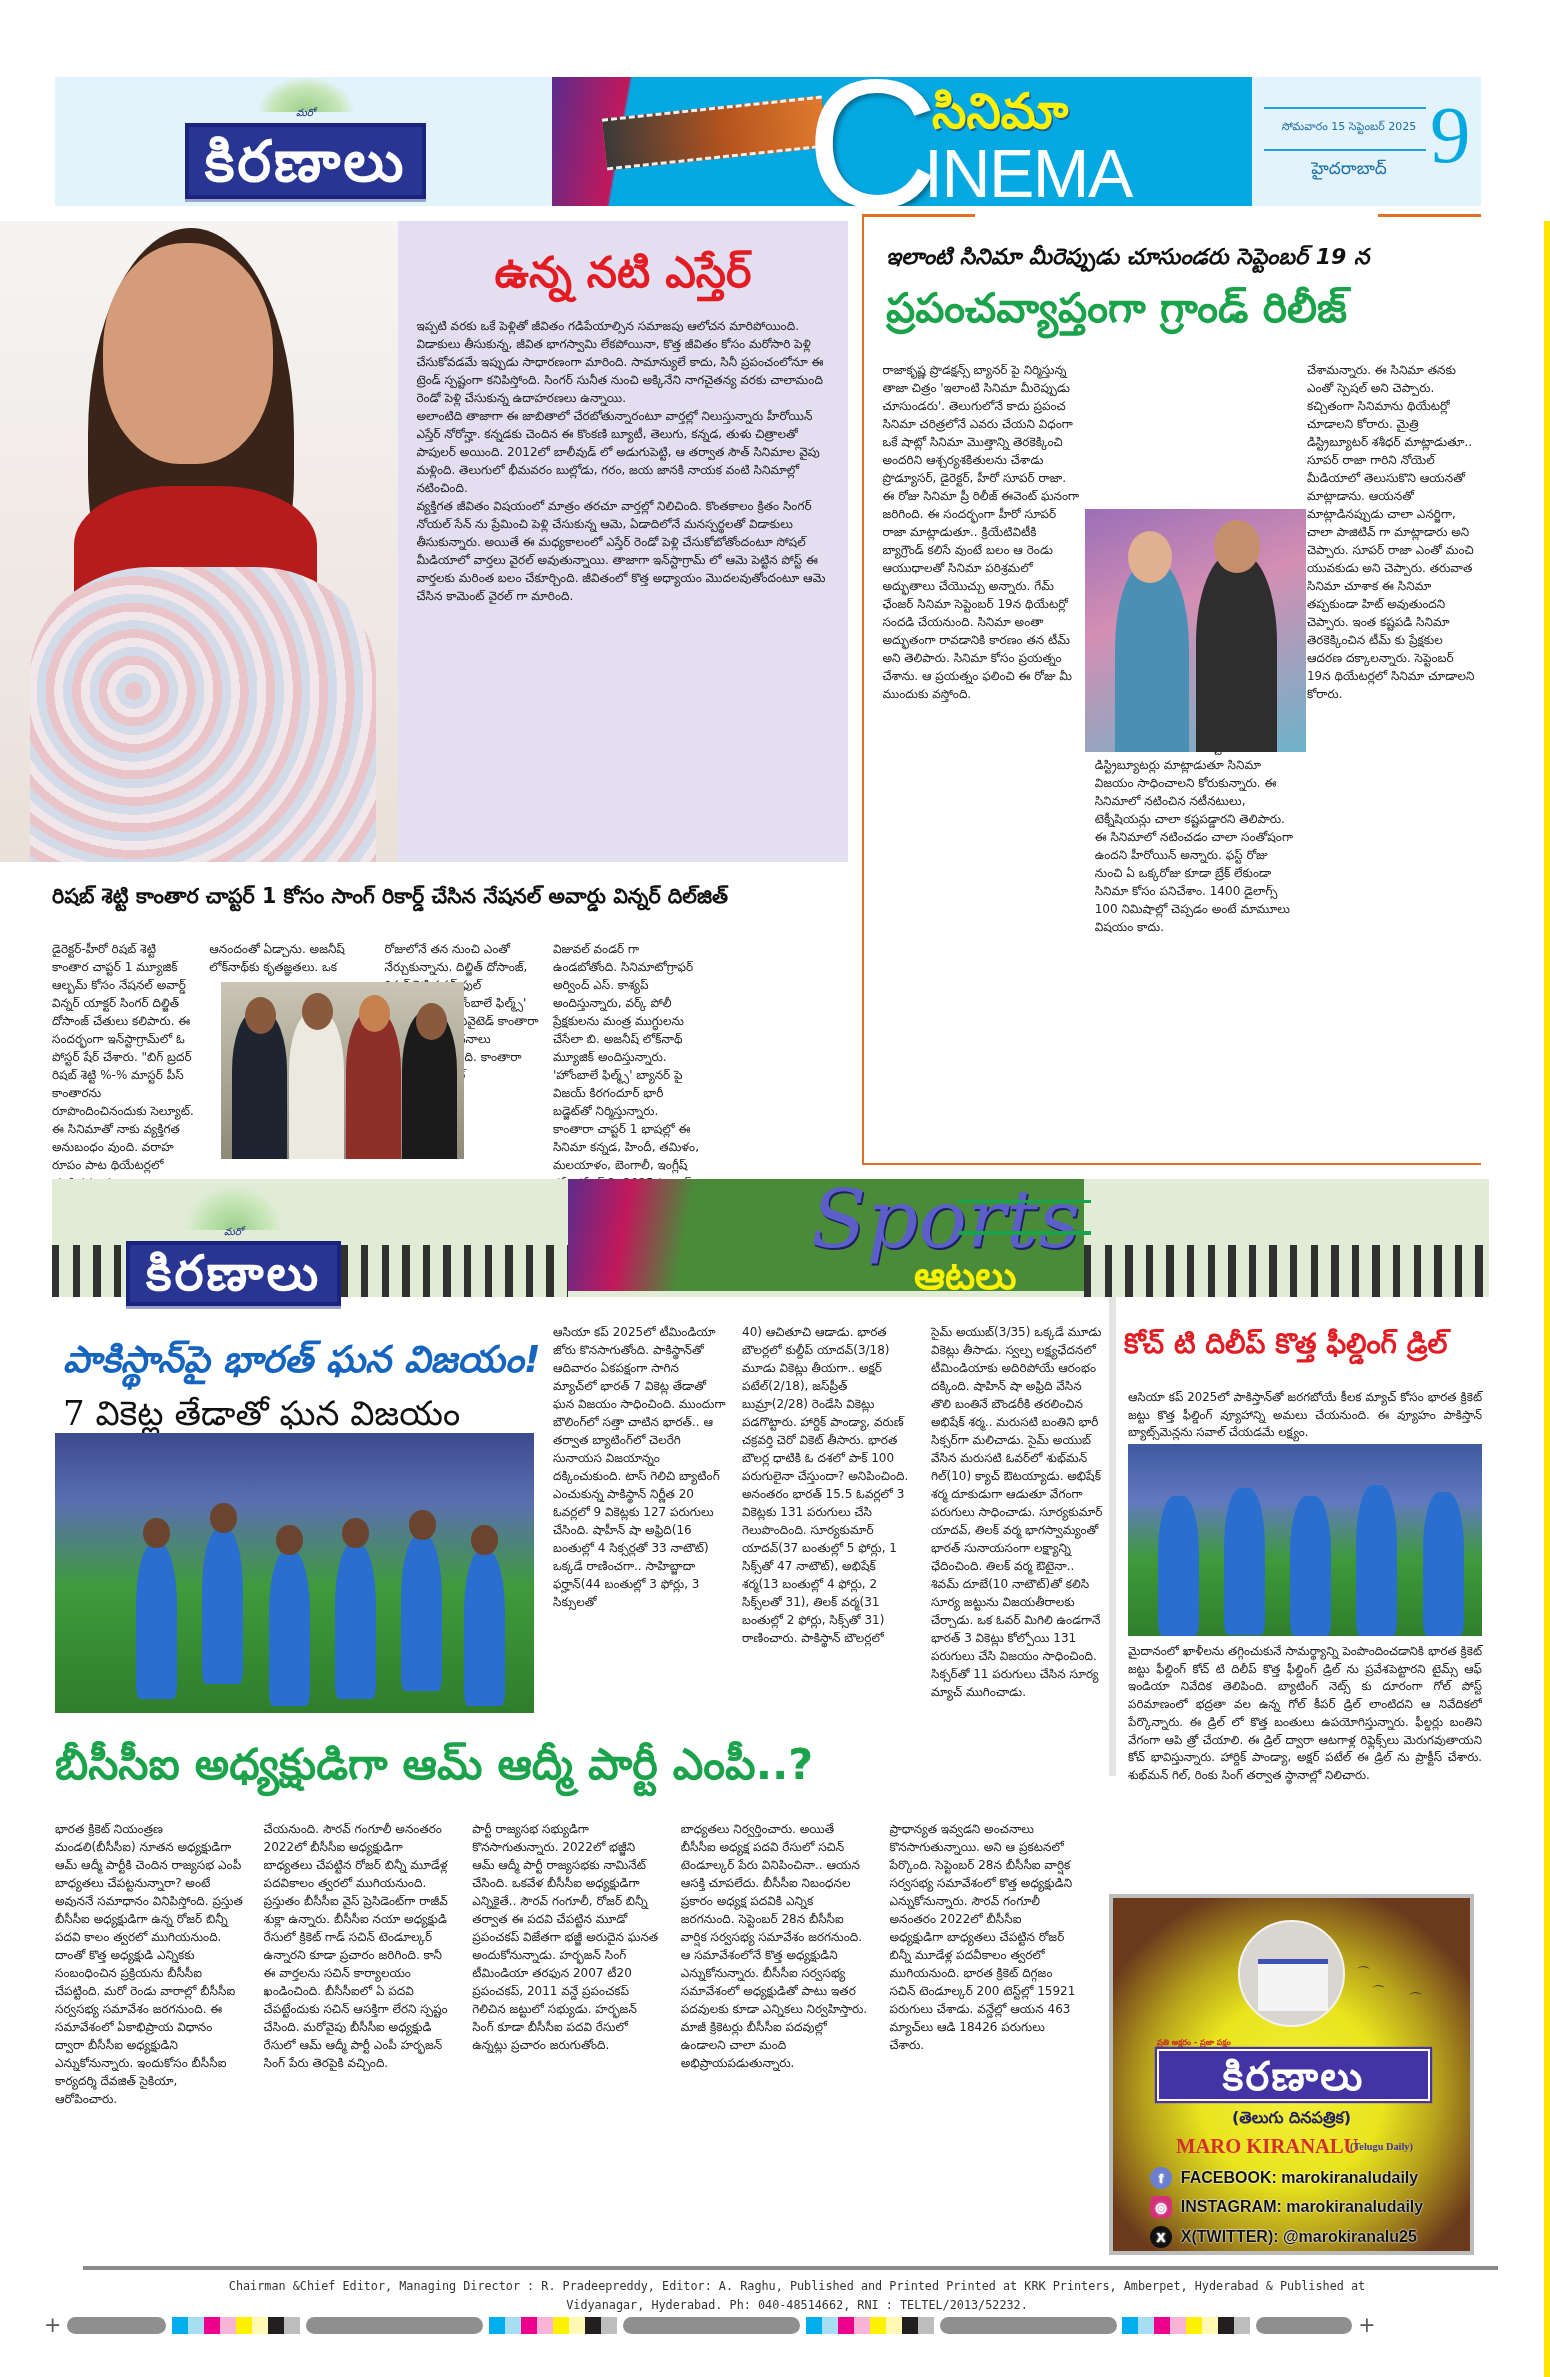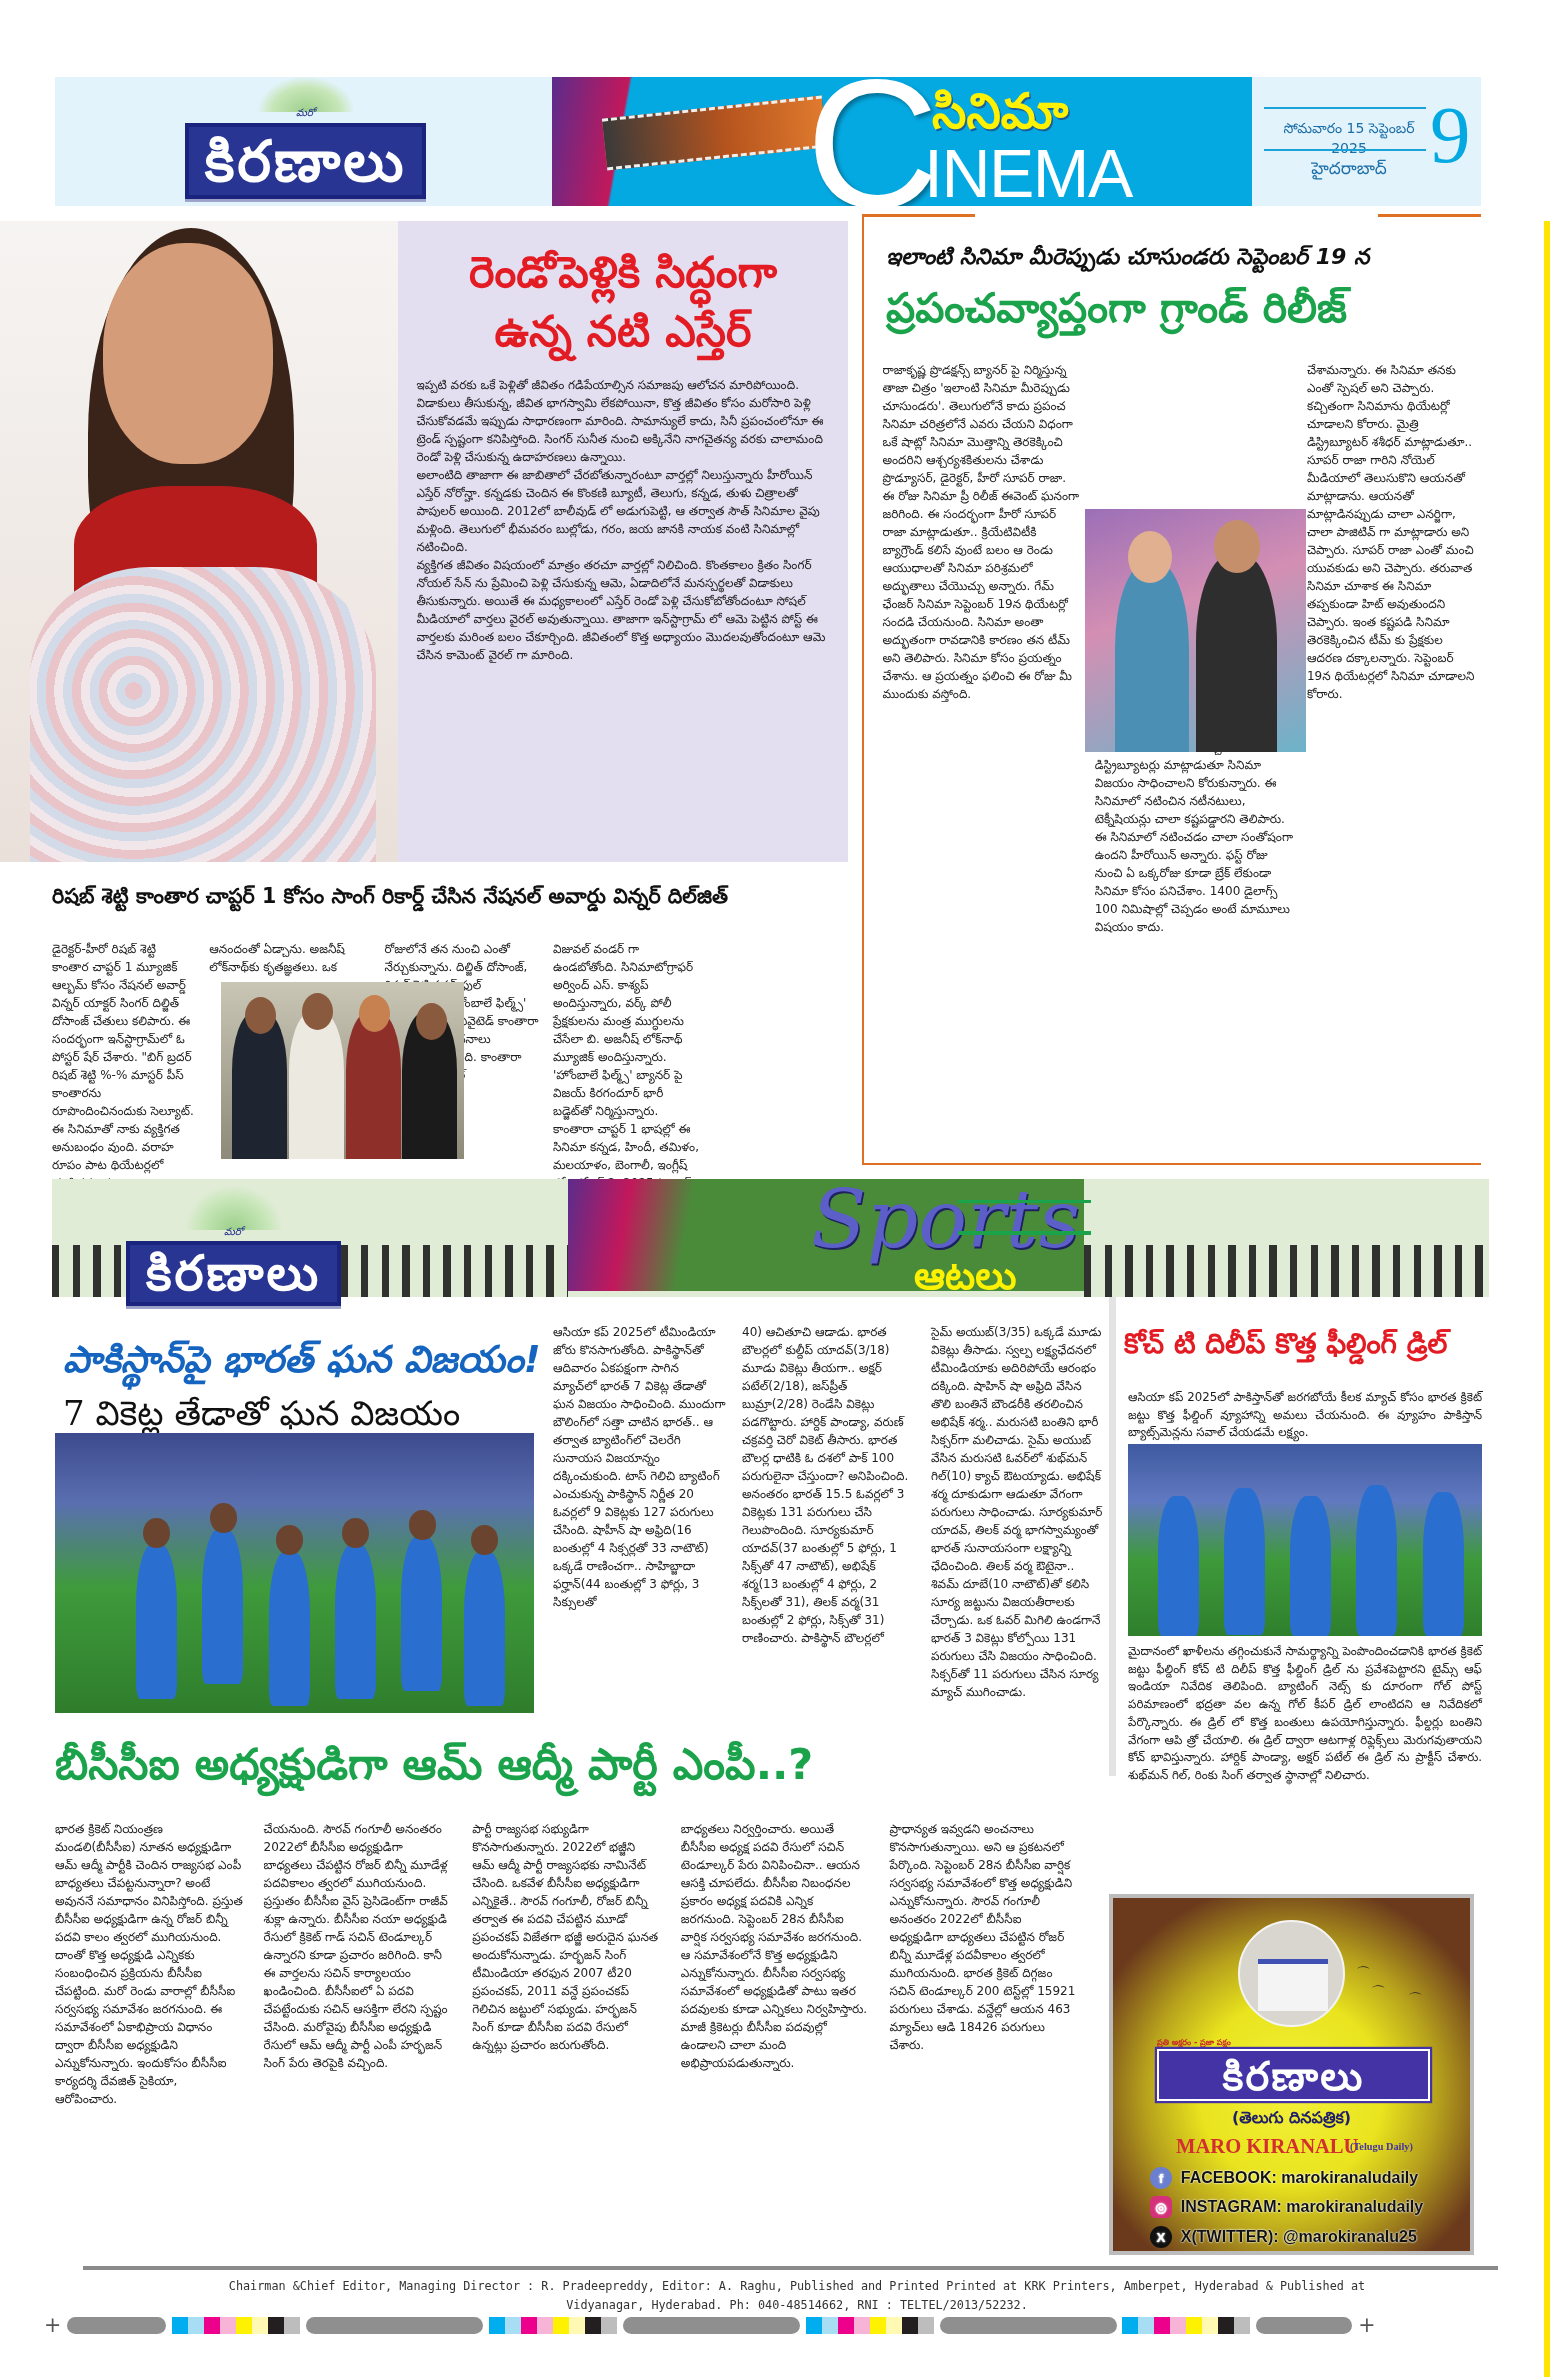--- a/index.html
+++ b/index.html
@@ -15,21 +15,21 @@
   .logo-tag { font-size: 10.3px; color: #1e2a8a; font-style: italic; margin-bottom: 1.5px; }
   .logo-text { font-size: 57px; font-weight: bold; color: #ffffff; background: #283593; padding: 0 16px; line-height: 68px; border: 4.4px solid #1a237e; box-shadow: 0 2.9px 0 #9aa0c8; letter-spacing: 2.9px; margin-bottom: 7.4px; }
   .cinema-banner { left: 497px; top: 0; width: 700px; height: 129px; background: #05a9e2; overflow: hidden; }
   .film-strip { position: absolute; left: 0; top: 0; width: 287px; height: 129px; background: linear-gradient(100deg, #5b2c8c 0%, #c2185b 25%, #05a9e2 26%); }
   .film-reel { position: absolute; left: 52px; top: 29.5px; width: 221px; height: 52px; background: linear-gradient(90deg, #3a3a3a, #b5541e 55%, #e07a2e); transform: rotate(-6deg); border-top: 3.7px dashed #f0f0f0; border-bottom: 3.7px dashed #f0f0f0; }
   .cinema-c { position: absolute; left: 254px; top: -14.7px; font-family: "Liberation Sans", sans-serif; font-size: 184px; color: #ffffff; line-height: 162px; font-weight: normal; text-shadow: 2.9px 2.9px 4.4px rgba(0,0,0,0.35); }
   .cinema-te { position: absolute; left: 380px; top: 5.9px; font-size: 49px; font-weight: bold; color: #fff200; text-shadow: 1.5px 1.5px 0 #1a5e9a; }
   .cinema-en { position: absolute; left: 372px; top: 65px; font-family: Liberation Sans, sans-serif; font-size: 68px; color: #ffffff; line-height: 63px; letter-spacing: -1.5px; text-align: center; }
   .date-block { left: 1209px; top: 0; width: 217px; height: 129px; }
   .date-line { position: absolute; left: 0; width: 162px; height: 2.2px; background: #1aa3d9; }
-  .date-text { position: absolute; left: 0; top: 43px; width: 170px; font-size: 14px; color: #1b6ea7; text-align: center; }
+  .date-text { position: absolute; left: 0; top: 43px; width: 170px; font-size: 11px; color: #1b6ea7; text-align: center; }
   .city-text { position: absolute; left: 0; top: 81px; width: 170px; font-size: 17px; color: #1b6ea7; text-align: center; }
   .page-num { position: absolute; left: 166px; top: 7.4px; font-family: "Liberation Serif", serif; font-size: 81px; color: #05a9e2; line-height: 103px; }
 
   
   .esther-photo { left: 0; top: 221px; width: 398px; height: 641px; background: linear-gradient(180deg, #f6f4f2 0%, #eae0da 100%); overflow: hidden; }
   .esther-face { position: absolute; left: 103px; top: 22px; width: 170px; height: 221px; border-radius: 48% 48% 45% 45%; background: #d49c78; }
   .esther-hair { position: absolute; left: 88px; top: 7.4px; width: 206px; height: 413px; border-radius: 50% 50% 40% 40%; background: #3a241a; }
   .esther-top { position: absolute; left: 74px; top: 265px; width: 243px; height: 147px; background: #b71c1c; border-radius: 40% 40% 10% 10%; }
   .esther-saree { position: absolute; left: 29.5px; top: 346px; width: 346px; height: 310px; background: repeating-radial-gradient(circle at 30% 40%, #e9c4c8 0 8.8px, #d4dbe8 8.8px 17.7px, #f1e6ea 17.7px 26.5px); border-radius: 35% 35% 0 0; }
   .esther-box { left: 398px; top: 221px; width: 450px; height: 641px; background: #e3def0; padding: 22px 18.4px 0 18.4px; }
@@ -136,21 +136,20 @@
 </div>
 
 <div class="abs esther-photo">
   <div class="esther-hair"></div>
   <div class="esther-face"></div>
   <div class="esther-top"></div>
   <div class="esther-saree"></div>
 </div>
 <div class="abs esther-box">
   <div class="headline-red">
-    <div>రెండోపెళ్లికి సిద్ధంగా</div>
     <div>ఉన్న నటి ఎస్తేర్</div>
   </div>
   <div class="body-text">
     <p>ఇప్పటి వరకు ఒకే పెళ్లితో జీవితం గడిపేయాల్సిన సమాజపు ఆలోచన మారిపోయింది. విడాకులు తీసుకున్న, జీవిత భాగస్వామి లేకపోయినా, కొత్త జీవితం కోసం మరోసారి పెళ్లి చేసుకోవడమే ఇప్పుడు సాధారణంగా మారింది. సామాన్యులే కాదు, సినీ ప్రపంచంలోనూ ఈ ట్రెండ్ స్పష్టంగా కనిపిస్తోంది. సింగర్ సునీత నుంచి అక్కినేని నాగచైతన్య వరకు చాలామంది రెండో పెళ్లి చేసుకున్న ఉదాహరణలు ఉన్నాయి.</p>
     <p>అలాంటిది తాజాగా ఈ జాబితాలో చేరబోతున్నారంటూ వార్తల్లో నిలుస్తున్నారు హీరోయిన్ ఎస్తేర్ నోరోన్హా. కన్నడకు చెందిన ఈ కొంకణి బ్యూటీ, తెలుగు, కన్నడ, తుళు చిత్రాలతో పాపులర్ అయింది. 2012లో బాలీవుడ్ లో అడుగుపెట్టి, ఆ తర్వాత సౌత్ సినిమాల వైపు మళ్లింది. తెలుగులో భీమవరం బుల్లోడు, గరం, జయ జానకి నాయక వంటి సినిమాల్లో నటించింది.</p>
     <p>వ్యక్తిగత జీవితం విషయంలో మాత్రం తరచూ వార్తల్లో నిలిచింది. కొంతకాలం క్రితం సింగర్ నోయల్ సేన్ ను ప్రేమించి పెళ్లి చేసుకున్న ఆమె, ఏడాదిలోనే మనస్పర్థలతో విడాకులు తీసుకున్నారు. అయితే ఈ మధ్యకాలంలో ఎస్తేర్ రెండో పెళ్లి చేసుకోబోతోందంటూ సోషల్ మీడియాలో వార్తలు వైరల్ అవుతున్నాయి. తాజాగా ఇన్‌స్టాగ్రామ్ లో ఆమె పెట్టిన పోస్ట్ ఈ వార్తలకు మరింత బలం చేకూర్చింది. జీవితంలో కొత్త అధ్యాయం మొదలవుతోందంటూ ఆమె చేసిన కామెంట్ వైరల్ గా మారింది.</p>
   </div>
 </div>
 
 <div class="abs release-box">

